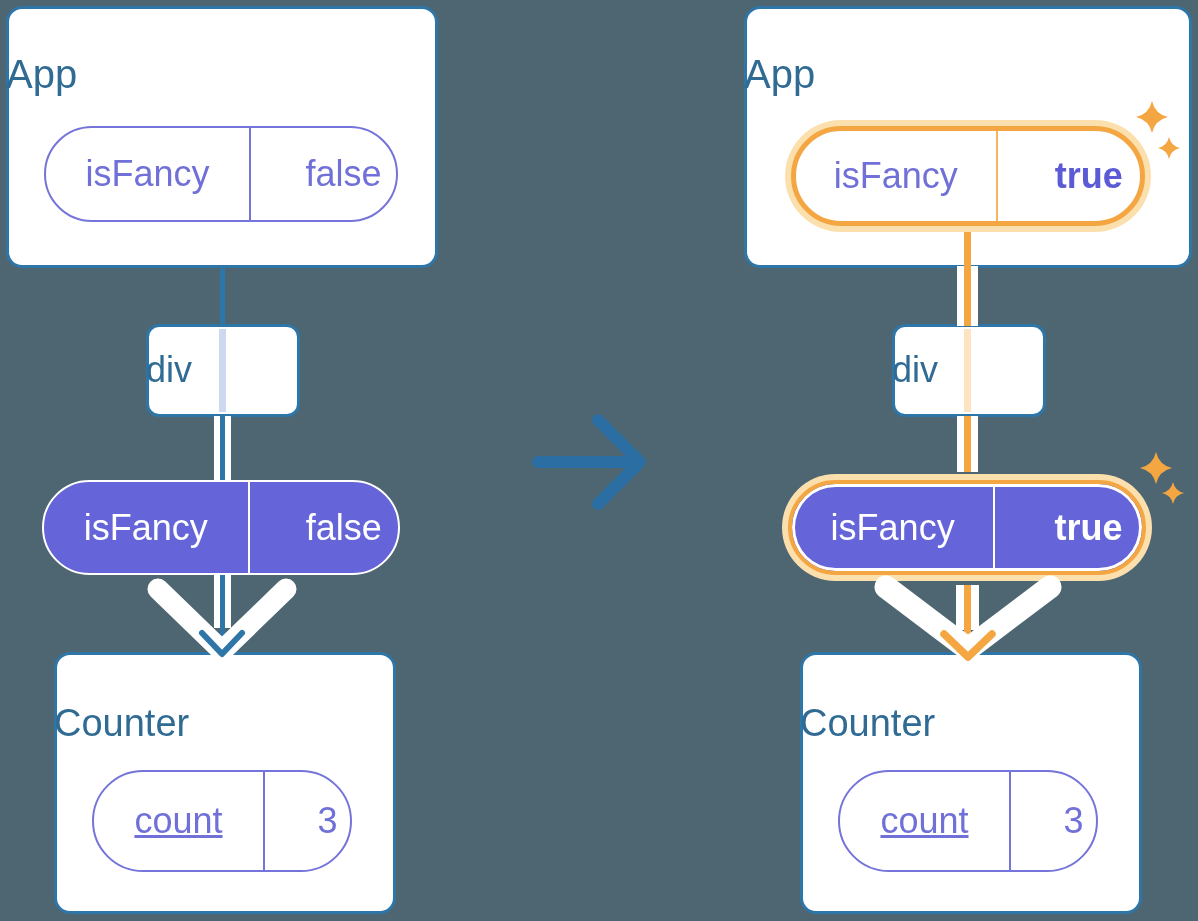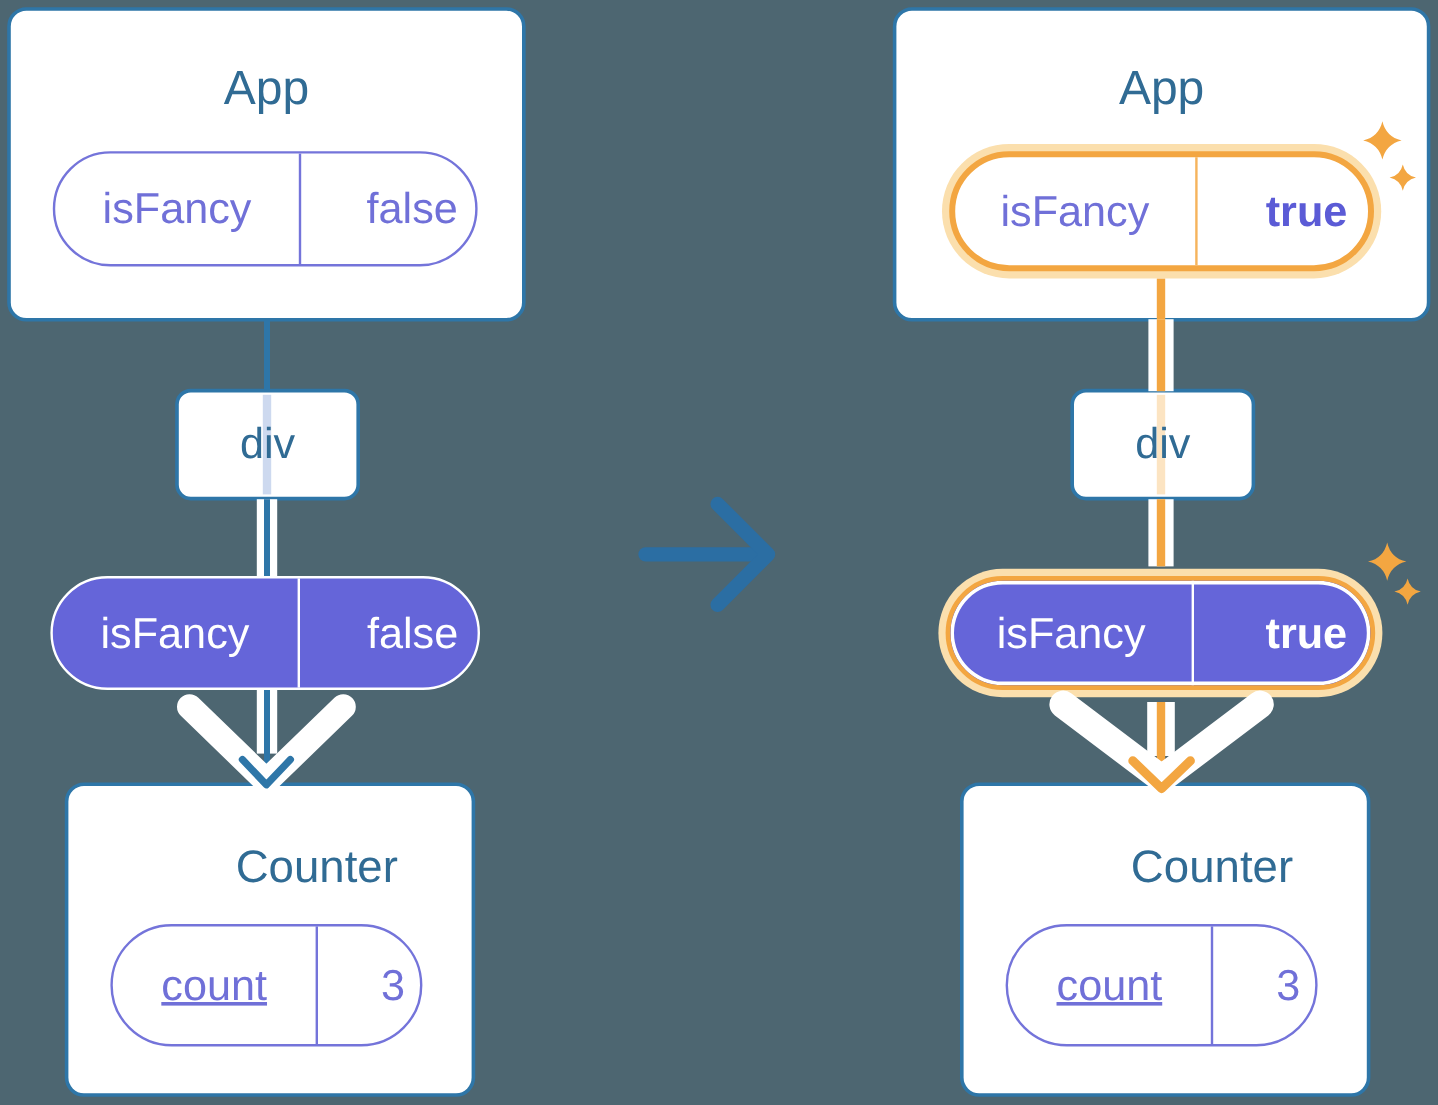--- a/index.html
+++ b/index.html
@@ -16,27 +16,26 @@
   .card{
     position:absolute;
     background:#ffffff;
     border:3.5px solid #2e76a8;
     border-radius:16px;
     box-sizing:border-box;
     z-index:1;
   }
   .title{
     position:absolute;
-    text-align:center;
     color:#306b94;
     font-weight:500;
     z-index:4;
   }
   .app-title{font-size:40px;line-height:48px;}
-  .counter-title{font-size:38px;line-height:46px;margin-left:39px;}
+  .counter-title{font-size:38px;line-height:46px;}
   .div-label{font-size:36px;line-height:44px;}
 
   
   .pill{
     position:absolute;
     display:flex;
     align-items:stretch;
     border-radius:70px;
     box-sizing:border-box;
     background:#ffffff;

